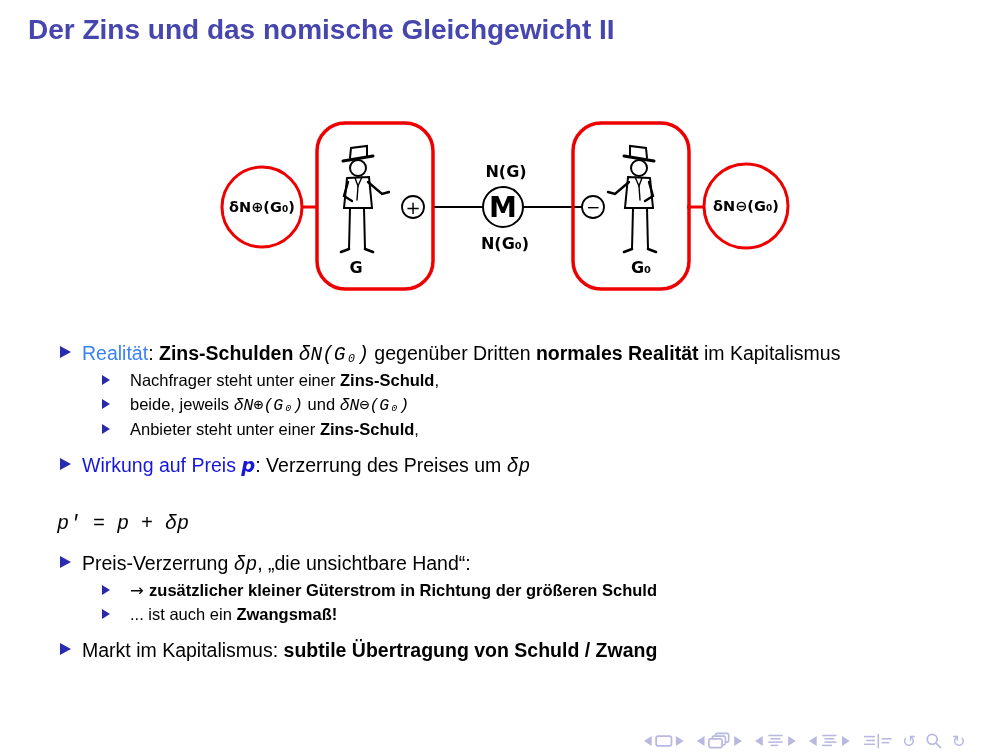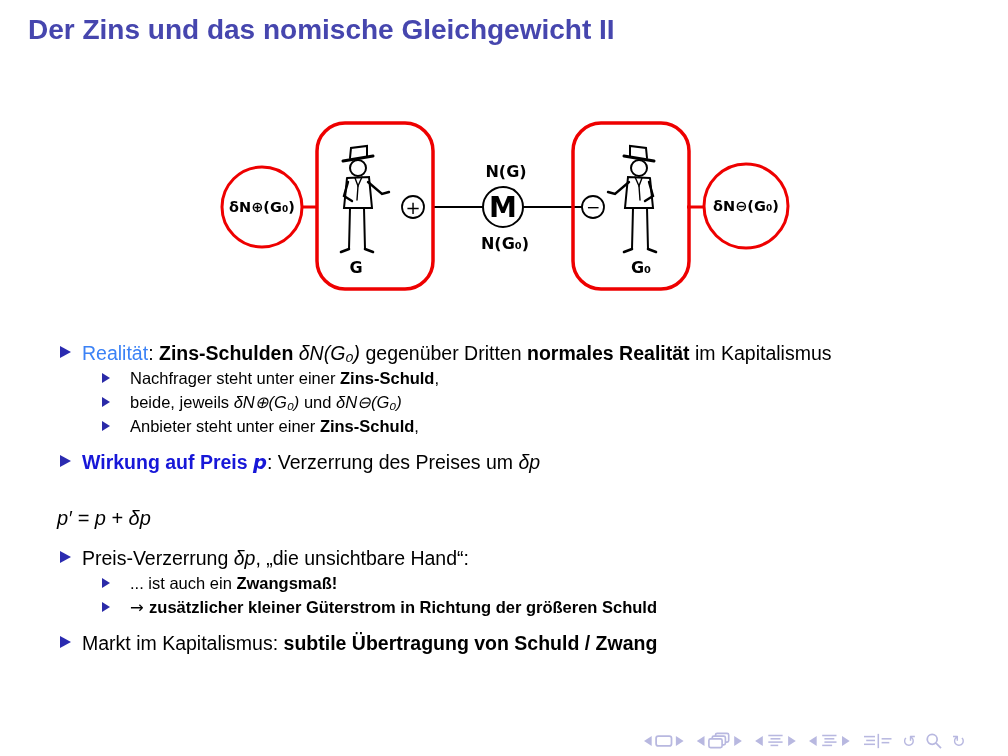--- a/index.html
+++ b/index.html
@@ -20,23 +20,23 @@
   .level1{font-size:19.5px;line-height:24px;margin-top:13px;margin-left:3px;gap:11px;display:flex;}
   .level1:first-child{margin-top:0;}
   .level2{font-size:16.5px;line-height:21px;margin-top:3px;margin-left:45px;gap:20px;display:flex;}
   .tri{width:0;height:0;border-left:11px solid #2b2bb0;border-top:6px solid transparent;
        border-bottom:6px solid transparent;display:inline-block;margin-top:5px;flex:0 0 auto;}
   .tri2{border-left-width:8px;border-top-width:5px;border-bottom-width:5px;margin-top:5px;border-left-color:#2a2aa8;}
   .formula{text-align:left;font-size:20px;margin:32px 0 16px 0;}
   .seg-plain{}
   .seg-bold{font-weight:bold;}
   .seg-alertbold{font-weight:normal;color:#3b82f6;}
-  .seg-bluebold{font-weight:bold;color:#1717d8;margin-top:8px;}
+  .seg-bluebold{font-weight:normal;color:#1717d8;margin-top:8px;}
   .seg-bluemath{font-weight:bold;font-style:italic;color:#1717d8;font-family:"DejaVu Sans",sans-serif;}
-  .seg-math{font-style:italic;font-family:Liberation Sans, sans-serif;}
+  .seg-math{font-style:italic;font-family:Liberation Mono, monospace;}
   .seg-sym{font-family:"DejaVu Sans",sans-serif;}
   
   .navbar{position:absolute;right:6px;bottom:4px;width:364px;height:22px;}
 </style>
 </head>
 <body>
 
 <div class="title">Der Zins und das nomische Gleichgewicht II</div>
 
 <div class="diagram">
@@ -122,25 +122,25 @@
       <span class="tri"></span>
       <span class="txt"><span class="seg-bluebold">Wirkung auf Preis </span><span class="seg-bluemath">p</span><span class="seg-plain">: Verzerrung des Preises um </span><span class="seg-math">δp</span></span>
     </div>
     <div class="formula"><span class="txt"><span class="seg-math">p′ = p + δp</span></span></div>
     <div class="item level1">
       <span class="tri"></span>
       <span class="txt"><span class="seg-plain">Preis-Verzerrung </span><span class="seg-math">δp</span><span class="seg-plain">, „die unsichtbare Hand“:</span></span>
     </div>
     <div class="item level2">
       <span class="tri tri2"></span>
+      <span class="txt"><span class="seg-sym">→ </span><span class="seg-bold">zusätzlicher kleiner Güterstrom in Richtung der größeren Schuld</span></span>
+    </div>
+    <div class="item level2">
+      <span class="tri tri2"></span>
       <span class="txt"><span class="seg-plain">... ist auch ein </span><span class="seg-bold">Zwangsmaß!</span></span>
-    </div>
-    <div class="item level2">
-      <span class="tri tri2"></span>
-      <span class="txt"><span class="seg-sym">→ </span><span class="seg-bold">zusätzlicher kleiner Güterstrom in Richtung der größeren Schuld</span></span>
     </div>
     <div class="item level1">
       <span class="tri"></span>
       <span class="txt"><span class="seg-plain">Markt im Kapitalismus: </span><span class="seg-bold">subtile Übertragung von Schuld / Zwang</span></span>
     </div>
   </div>
 
 <div class="navbar">
 <svg width="364" height="22" viewBox="0 0 324 20" xmlns="http://www.w3.org/2000/svg" fill="none" stroke="#b8b8e0">
 

